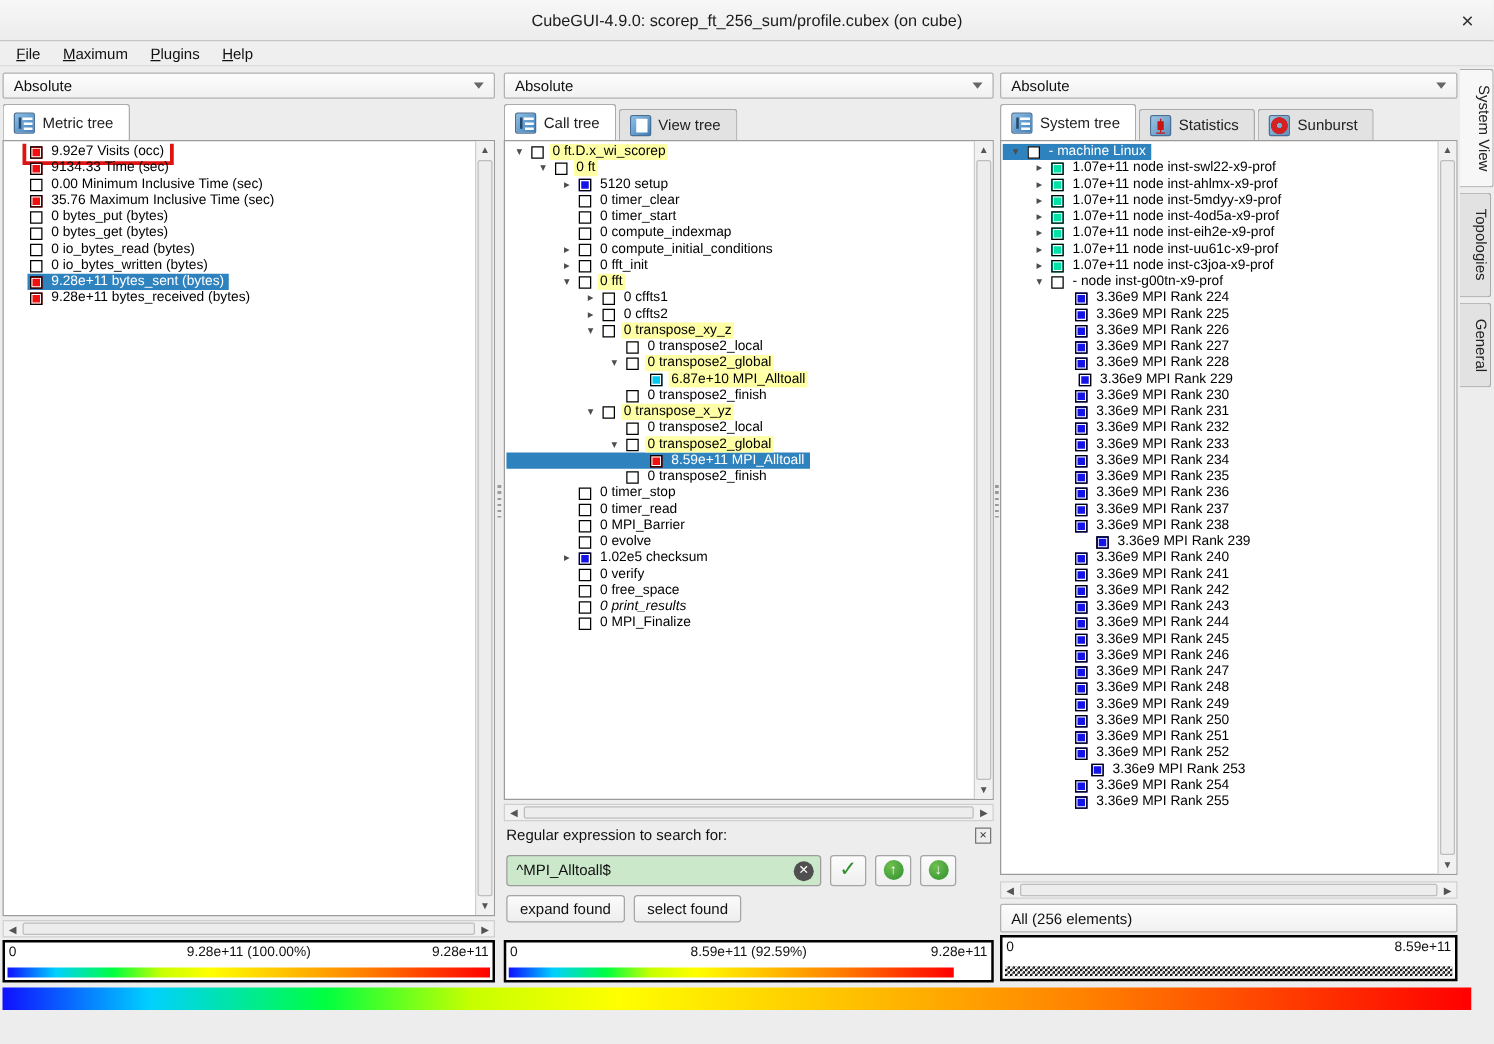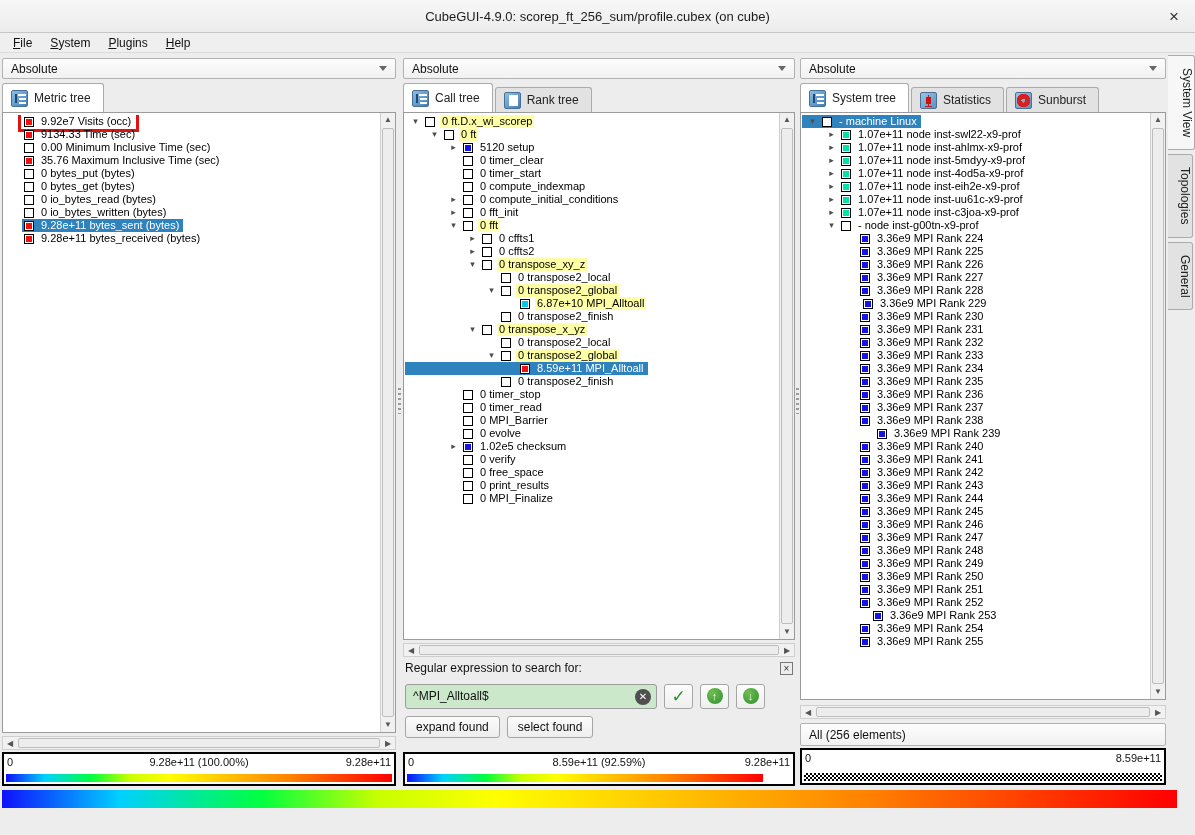--- a/index.html
+++ b/index.html
@@ -104,21 +104,21 @@
 </head>
 <body>
 
 <div class="titlebar">
   <span class="title">CubeGUI-4.9.0: scorep_ft_256_sum/profile.cubex (on cube)</span>
   <span class="close">×</span>
 </div>
 
 <div class="menubar" id="menubar">
     <span class="mitem">File</span>
-    <span class="mitem">System</span>
+    <span class="mitem">Maximum</span>
     <span class="mitem">Plugins</span>
     <span class="mitem">Help</span>
   </div>
 
 <div class="panel" id="metric-panel">
   <div class="combo">
     <span>Absolute</span>
     <span class="combo-arrow"></span>
   </div>
   <div class="tabbar">
@@ -228,21 +228,21 @@
     <span>Absolute</span>
     <span class="combo-arrow"></span>
   </div>
   <div class="tabbar">
     <div class="tab active">
       <span class="tabicon tree-glyph"></span>
       <span>Call tree</span>
     </div>
     <div class="tab">
       <span class="tabicon flat-glyph"></span>
-      <span>Rank tree</span>
+      <span>View tree</span>
     </div>
   </div>
   <div class="tree-frame">
     <div class="tree-scroll">
         <div class="trow" style="padding-left: 3px;">
           <span class="exp">▾</span>
           <span class="tcontent">
             <span class="ticon" style="background: rgb(255, 255, 255);"></span>
             <span class="tlabel hl">0 ft.D.x_wi_scorep</span>
           </span>
@@ -429,21 +429,21 @@
             <span class="tlabel">0 verify</span>
           </span>
         </div>
         <div class="trow" style="padding-left: 41px;">
           <span class="exp"></span>
           <span class="tcontent">
             <span class="ticon" style="background: rgb(255, 255, 255);"></span>
             <span class="tlabel">0 free_space</span>
           </span>
         </div>
-        <div class="trow" style="padding-left: 41px;">
+        <div class="trow" style="padding-left: 41px; font-style: italic;">
           <span class="exp"></span>
           <span class="tcontent">
             <span class="ticon" style="background: rgb(255, 255, 255);"></span>
             <span class="tlabel">0 print_results</span>
           </span>
         </div>
         <div class="trow" style="padding-left: 41px;">
           <span class="exp"></span>
           <span class="tcontent">
             <span class="ticon" style="background: rgb(255, 255, 255);"></span>

